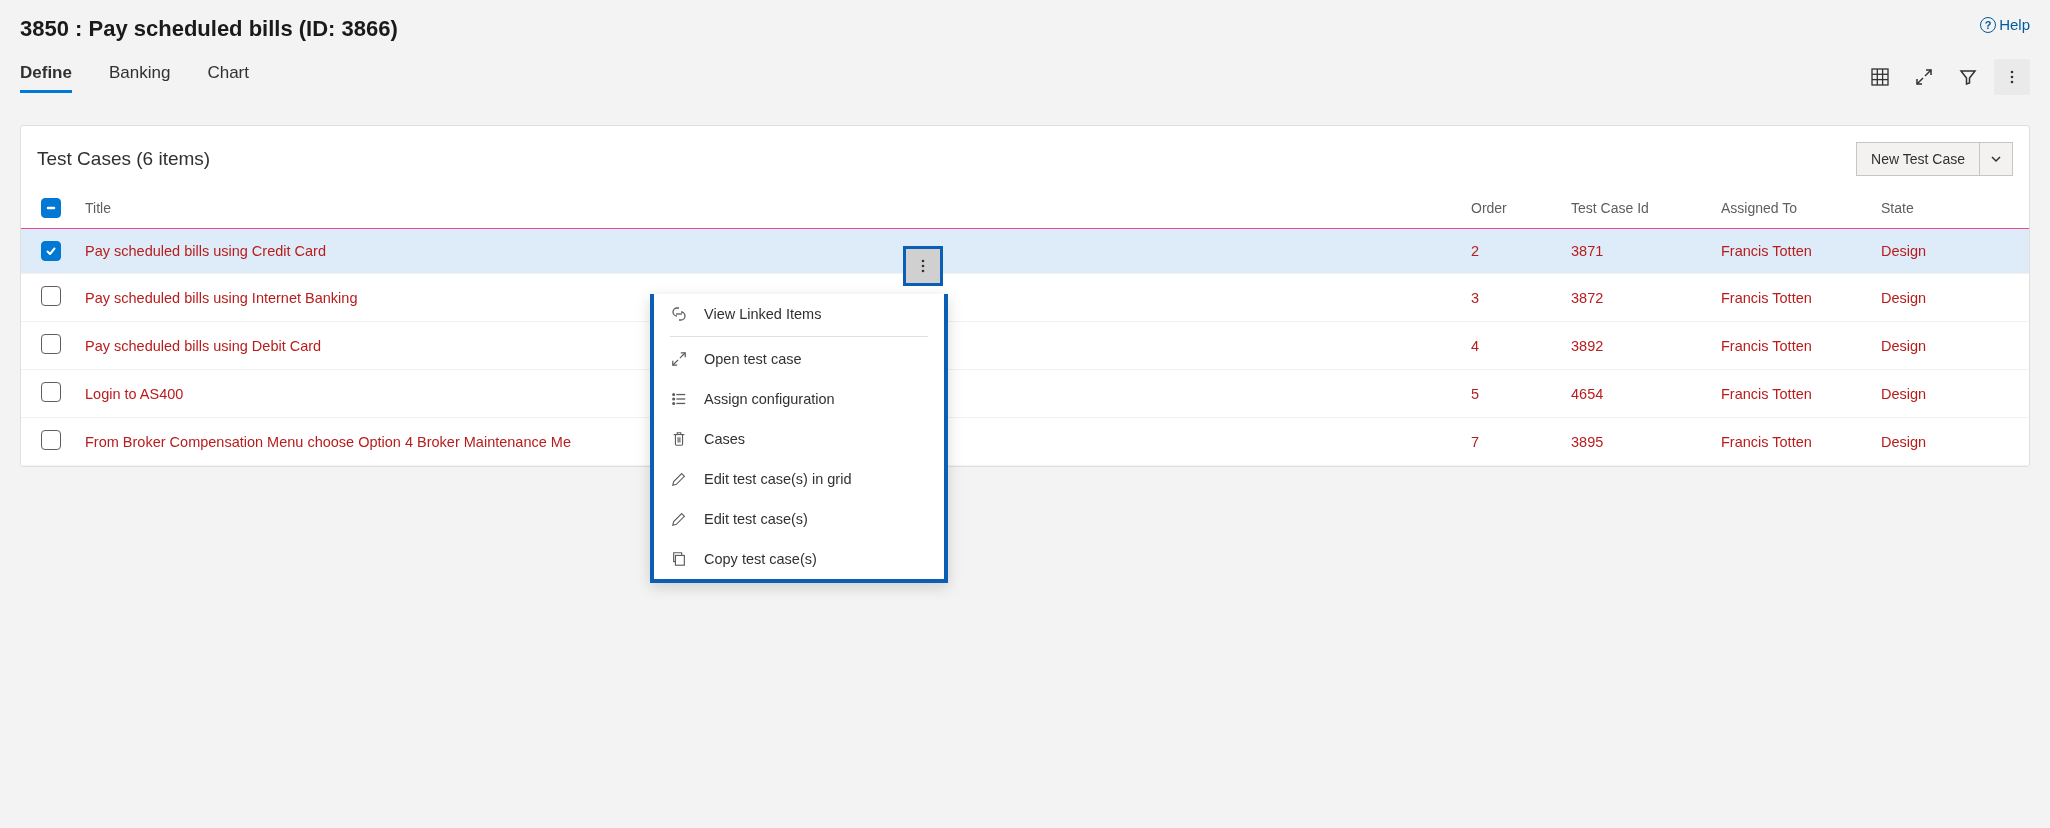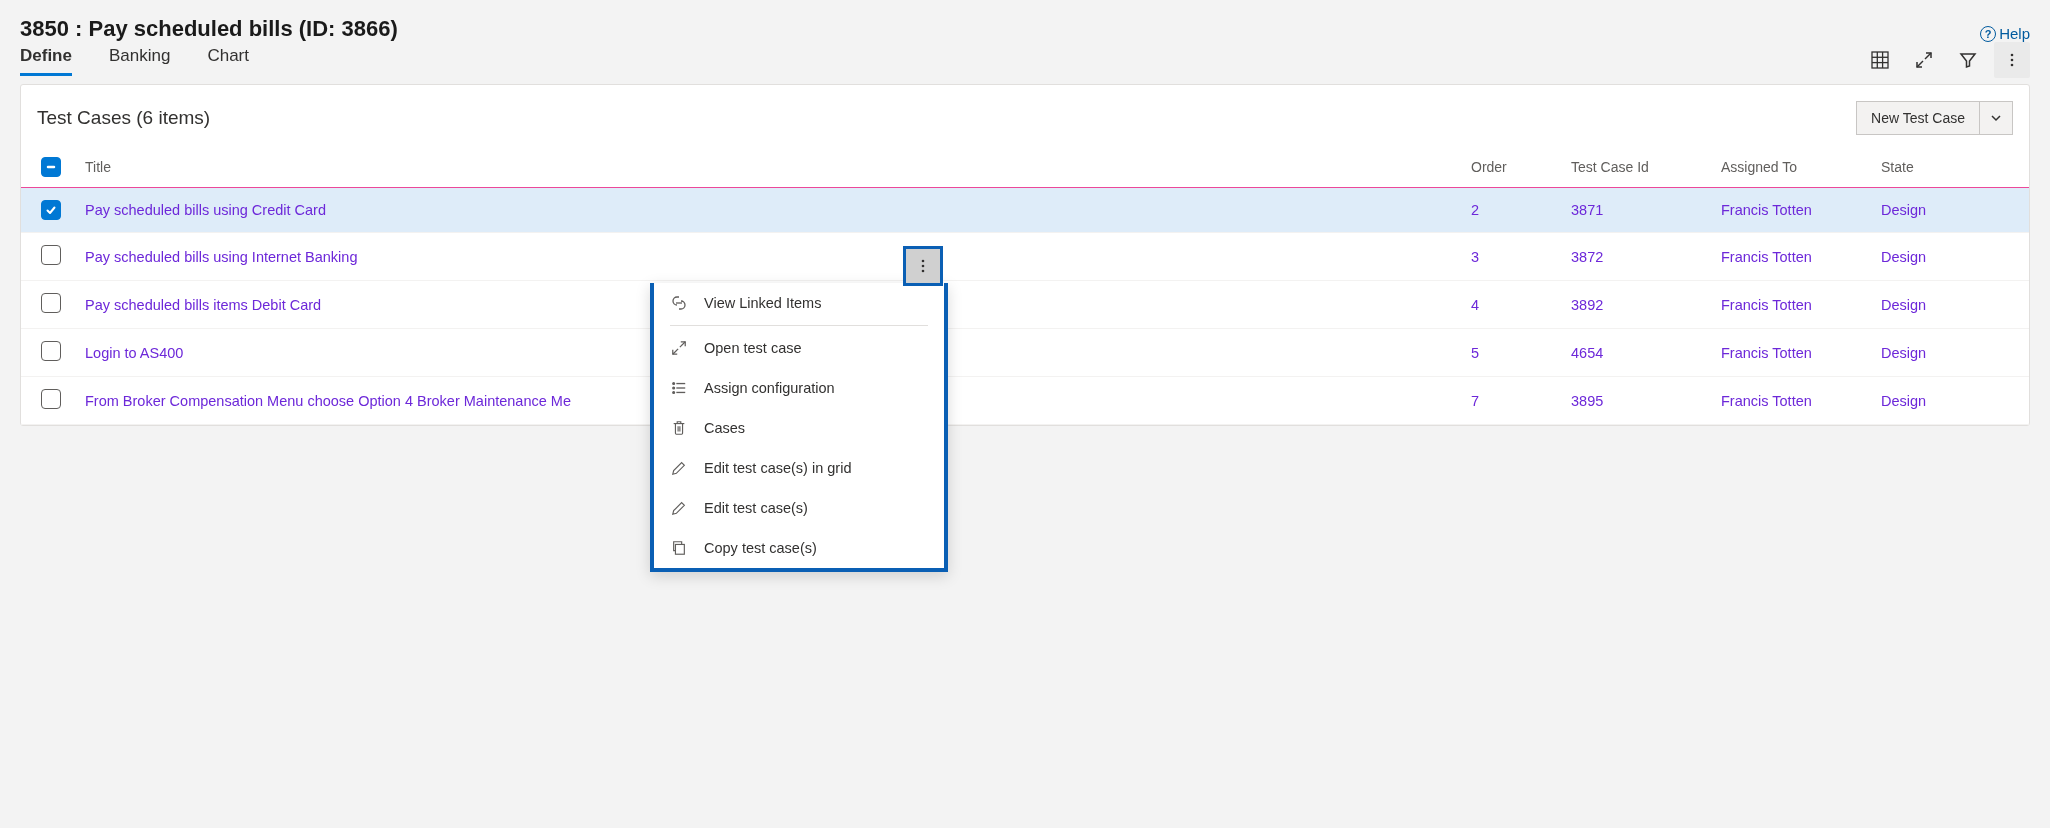--- a/index.html
+++ b/index.html
@@ -12,22 +12,22 @@
       background: #f3f3f3;
       color: #323130;
       font-size: 14px;
     }
     .page {
       padding: 16px 20px;
     }
     .header-row {
       display: flex;
       justify-content: space-between;
-      align-items: flex-end;
-      margin-bottom: 0;
+      align-items: flex-start;
+      margin-bottom: 17px;
     }
     .page-title {
       font-size: 22px;
       font-weight: 600;
       color: #1a1a1a;
     }
     .help-link {
       color: #005a9e;
       font-size: 15px;
       display: flex;
@@ -89,21 +89,21 @@
       border-radius: 2px;
       color: #323130;
     }
     .icon-btn.dim {
       background: #eaeaea;
     }
     .panel {
       background: #fff;
       border: 1px solid #e1dfdd;
       border-radius: 3px;
-      margin-top: 6px;
+      margin-top: 30px;
       padding: 16px 0 0 0;
     }
     .panel-header {
       display: flex;
       justify-content: space-between;
       align-items: center;
       padding: 0 16px 12px 16px;
     }
     .panel-title {
       font-size: 19px;
@@ -137,21 +137,21 @@
       text-align: left;
       font-weight: 400;
       color: #605e5c;
       font-size: 14px;
       padding: 10px 12px;
       border-bottom: 1px solid #ec4899;
     }
     tbody td {
       padding: 12px;
       font-size: 14.5px;
-      color: #6d28d9;
+      color: #b91c1c;
       border-bottom: 1px solid #f3f2f1;
       white-space: nowrap;
       overflow: hidden;
       text-overflow: ellipsis;
     }
     tbody tr.selected {
       background: #deecf9;
     }
     .col-check { width: 44px; padding-left: 20px; }
     .col-title { width: auto; position: relative; }
@@ -187,21 +187,21 @@
       height: 40px;
       background: #d0d0d0;
       border: 3px solid #0a5fb4;
       display: flex;
       align-items: center;
       justify-content: center;
       cursor: pointer;
     }
     .context-menu {
       position: absolute;
-      top: 283px;
+      top: 294px;
       left: 650px;
       width: 298px;
       background: #fff;
       box-shadow: 0 4px 14px rgba(0,0,0,0.15);
       border: 4px solid #0a5fb4;
       border-top: none;
       z-index: 100;
     }
     .menu-item {
       display: flex;
@@ -353,21 +353,21 @@
     <td>Francis Totten</td>
     <td>Design</td>
   </tr>
           <tr>
     <td class="col-check">
       <span class="checkbox ">
         
       </span>
     </td>
     <td class="col-title" style="position:relative;">
-      <span>Pay scheduled bills items Debit Card</span>
+      <span>Pay scheduled bills using Debit Card</span>
     </td>
     <td>4</td>
     <td>3892</td>
     <td>Francis Totten</td>
     <td>Design</td>
   </tr>
           <tr>
     <td class="col-check">
       <span class="checkbox ">
         

